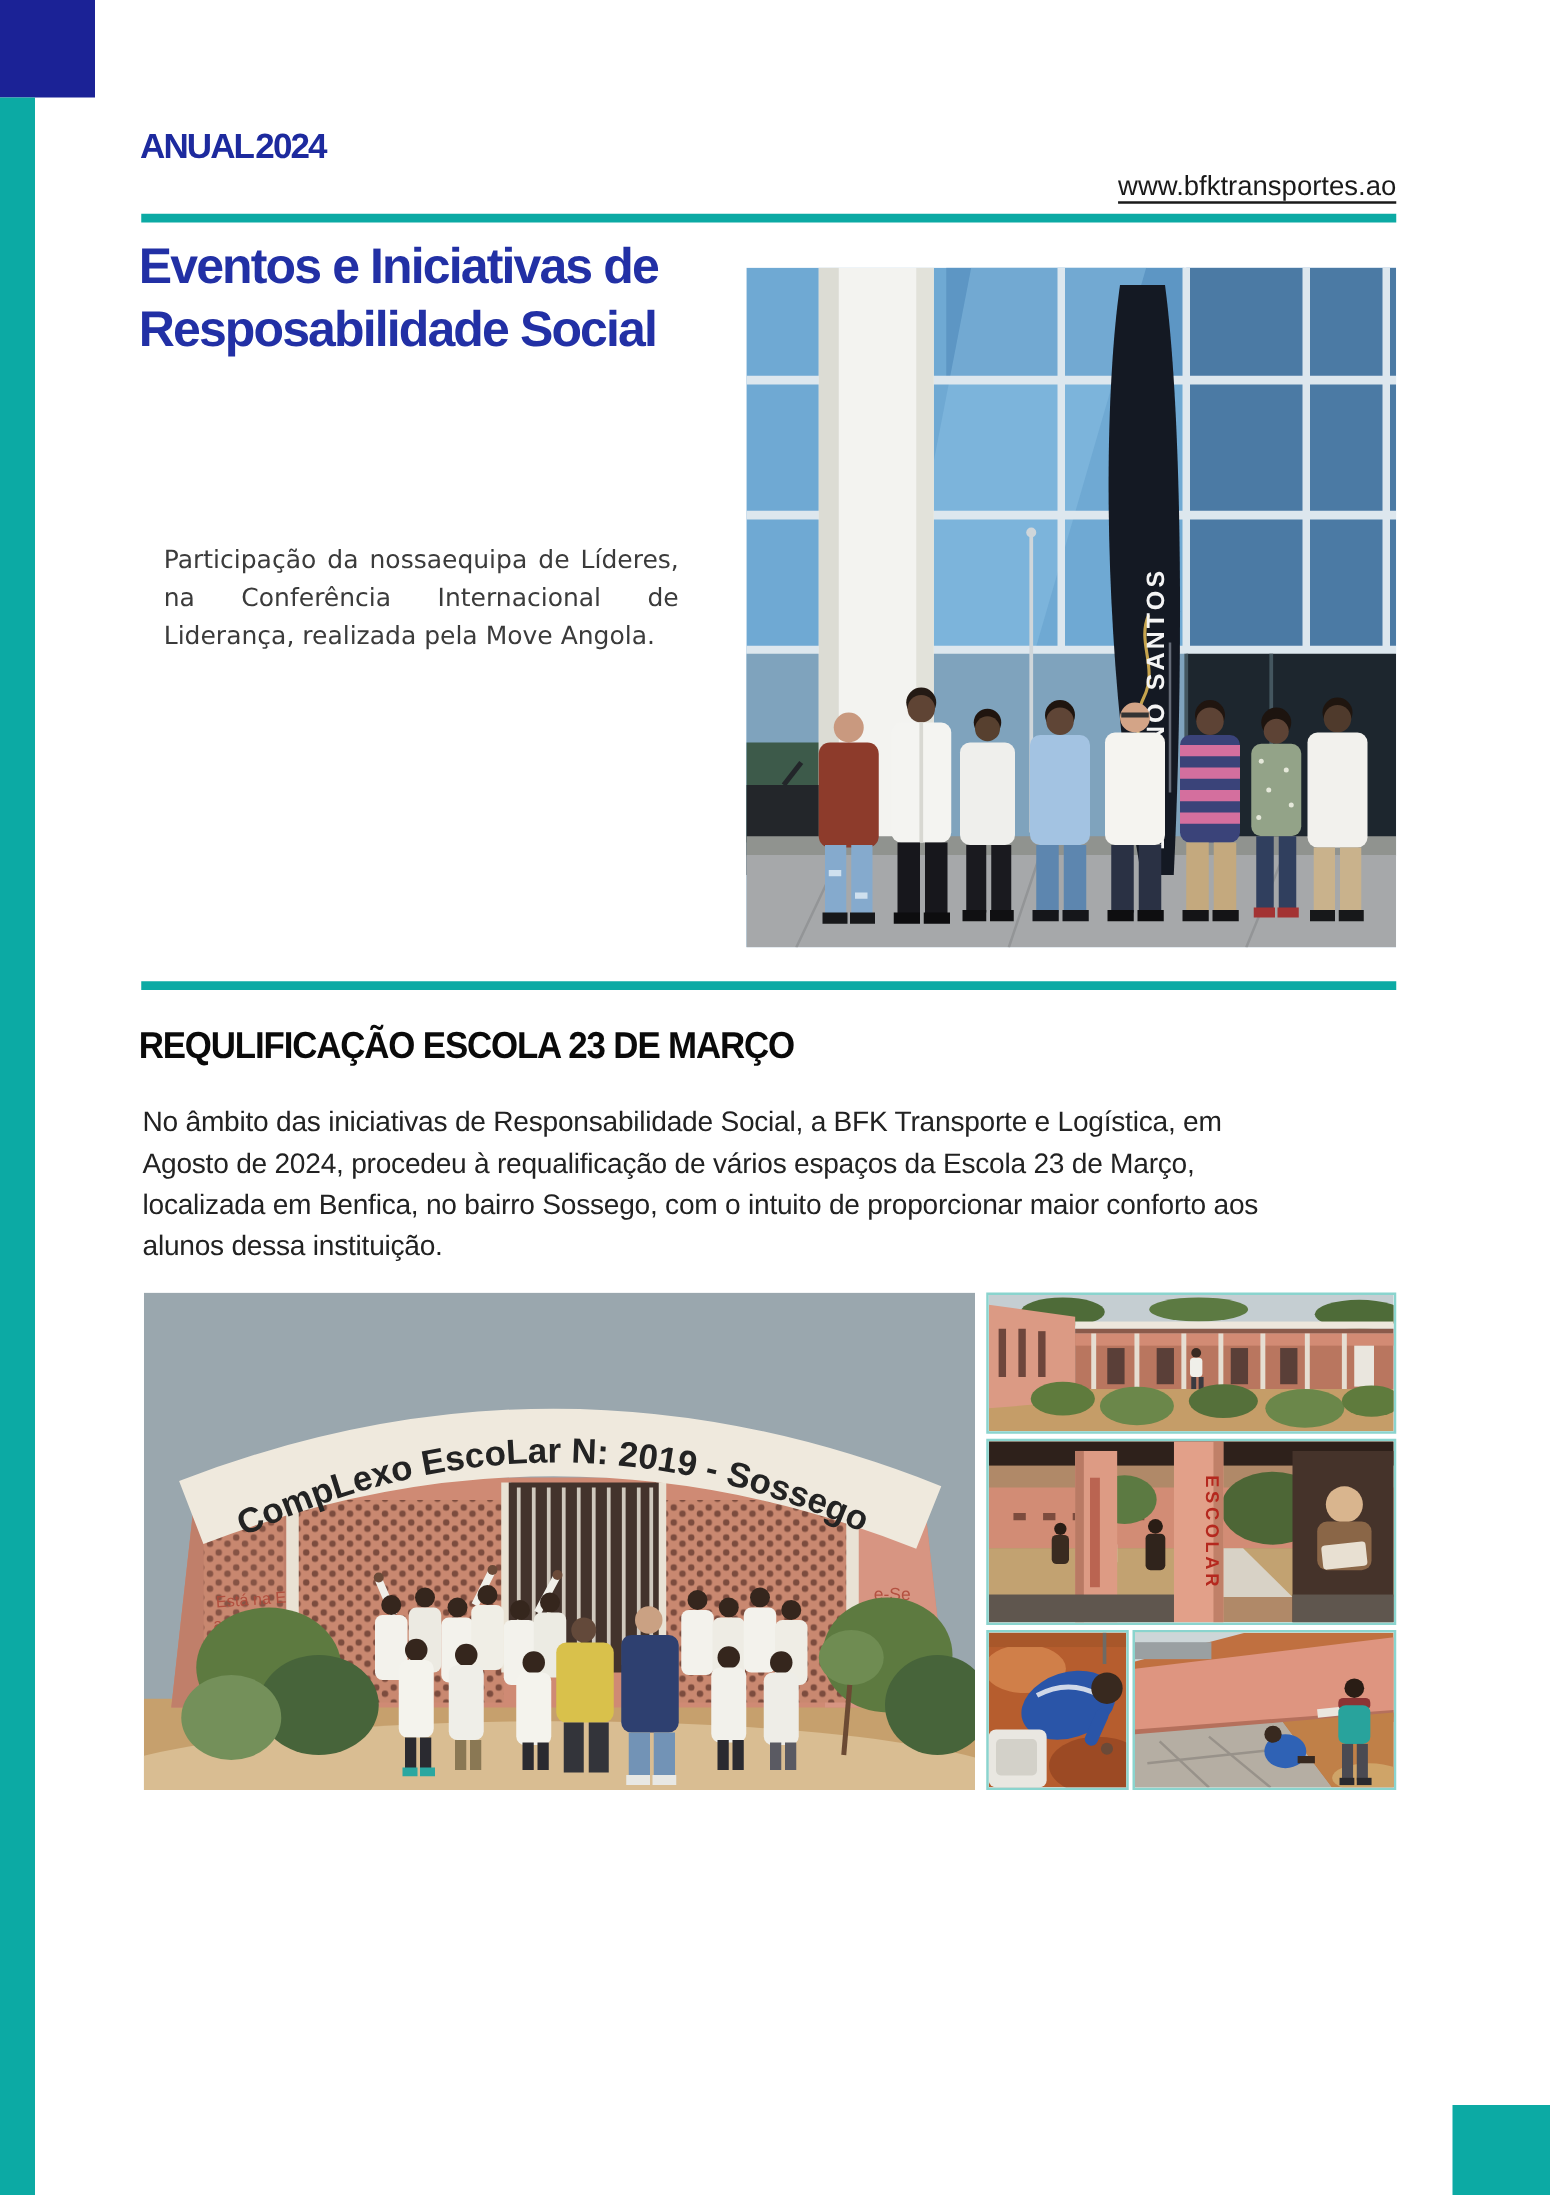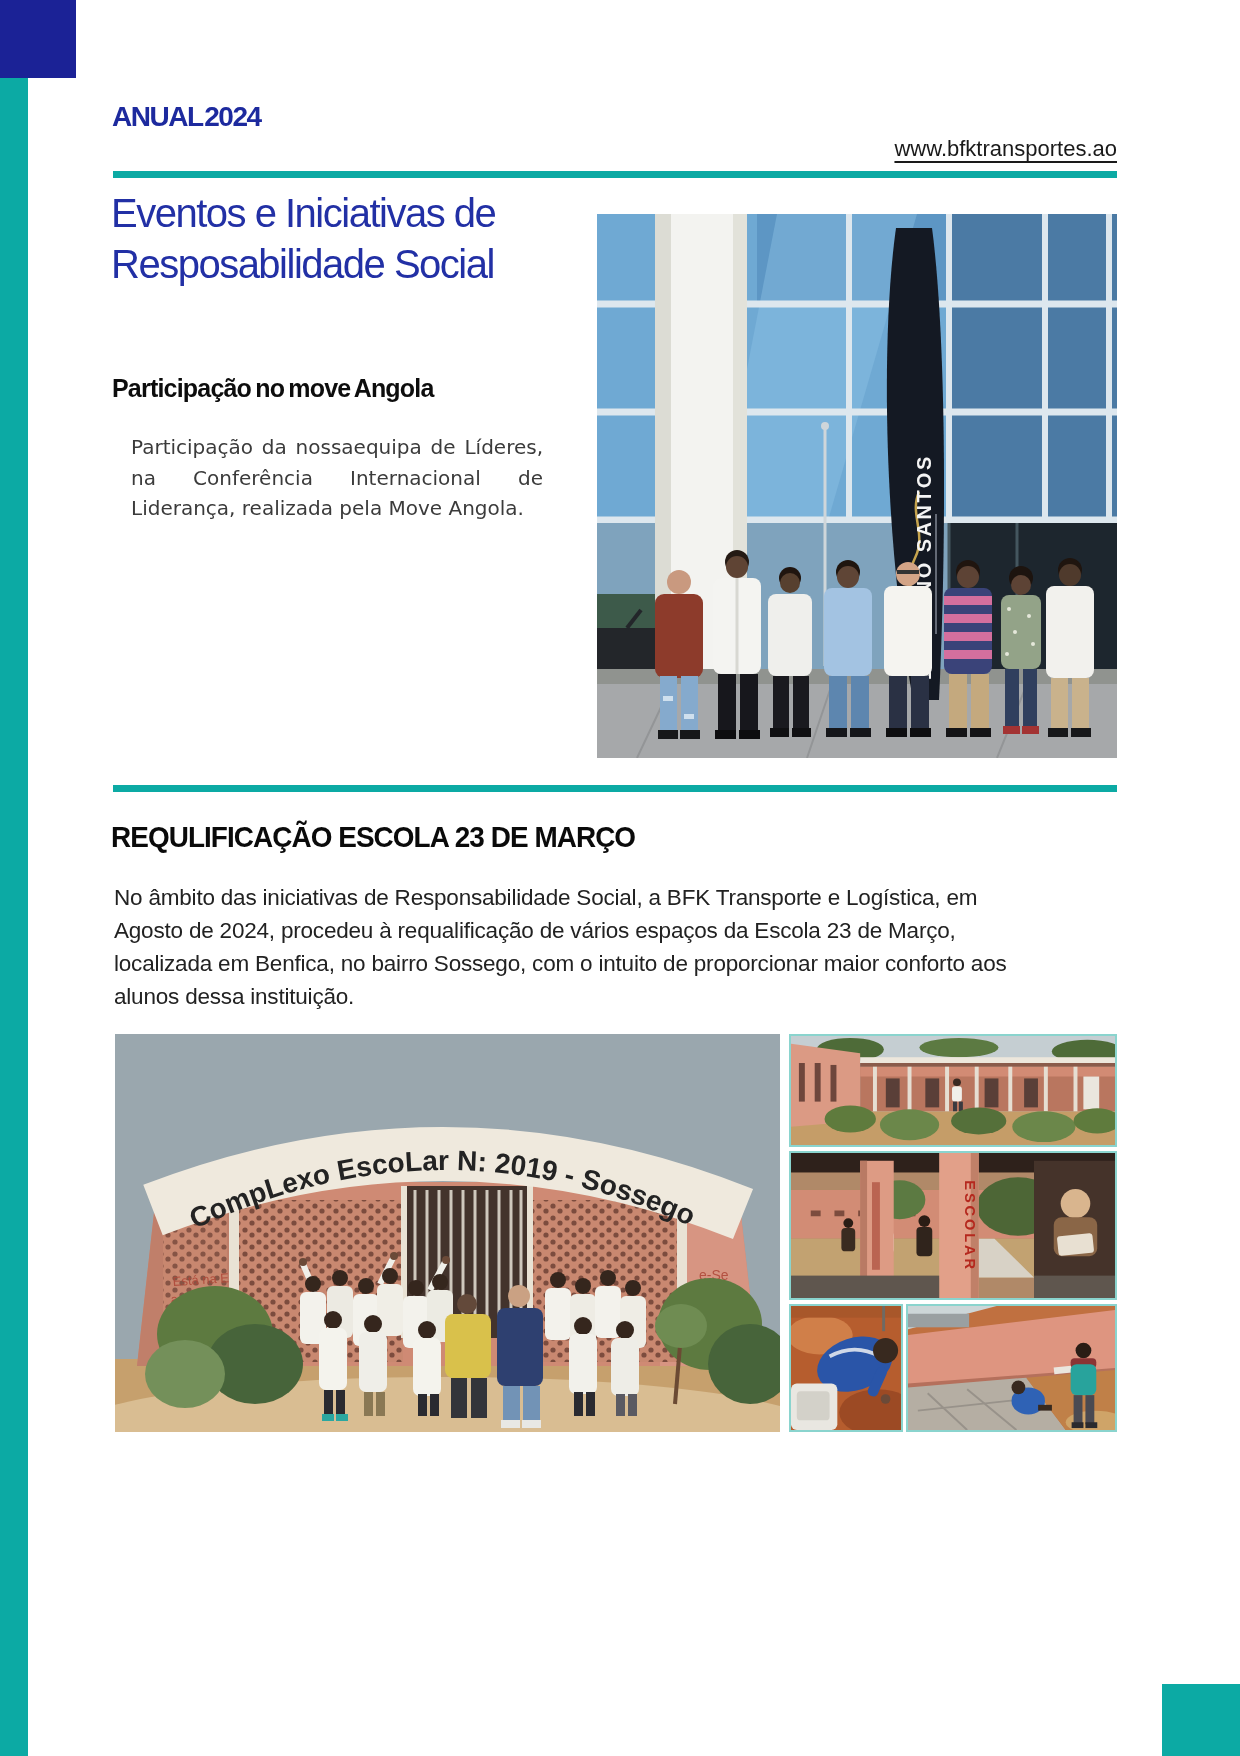--- a/index.html
+++ b/index.html
@@ -12,21 +12,21 @@
   .rule{position:absolute;left:113px;width:1004px;height:7px;background:#0CAAA4;}
   .rule-top{top:171px;}
   .rule-mid{top:785px;}
   
   .edition{position:absolute;left:112px;top:101px;font-size:28px;font-weight:bold;
            color:#1D2A9E;letter-spacing:-1.5px;word-spacing:-4px;white-space:nowrap;}
   .website{position:absolute;top:99px;right:123px;font-size:22px;color:#1a1a1a;
            text-decoration:underline;text-underline-offset:5px;cursor:pointer;white-space:nowrap;margin-top:37px;}
   
   .title{position:absolute;left:111px;top:188px;width:455px;font-size:40px;line-height:51px;
-         font-weight:normal;color:#2230A5;letter-spacing:-1.5px;}
+         font-weight:bold;color:#2230A5;letter-spacing:-1.5px;}
   .subtitle{position:absolute;left:112px;top:374px;font-size:25px;font-weight:bold;color:#0d0d0d;
             letter-spacing:-0.8px;word-spacing:-2px;white-space:nowrap;}
   .p1,.p2{position:absolute;left:115px;width:412px;font-family:"DejaVu Sans",sans-serif;
           font-size:20px;line-height:30.5px;color:#3b3b3b;text-align:justify;}
   .p1{top:416px;}
   .p2{top:589px;}
   
   .heading2{position:absolute;left:111px;top:820px;font-size:30px;font-weight:bold;color:#0a0a0a;
             letter-spacing:-1px;transform:scaleX(.93);transform-origin:left center;white-space:nowrap;}
   .p3{position:absolute;left:113px;top:880px;width:900px;font-size:22.5px;line-height:33px;
@@ -49,21 +49,20 @@
 
   <div class="corner-square"></div>
   <div class="left-stripe"></div>
   <div class="bottom-right-block"></div>
 
   <div class="edition">ANUAL 2024</div>
   <a class="website">www.bfktransportes.ao</a>
   <div class="rule rule-top"></div>
 
   <h1 class="title" style="margin:0;">Eventos e Iniciativas de Resposabilidade Social</h1>
-  <h2 class="subtitle" style="margin:0;">Participação no move Angola</h2>
   <p class="p1" style="margin:16px;">Participação da nossaequipa de Líderes, na Conferência Internacional de Liderança, realizada pela Move Angola.</p>
 
   <figure class="photo-conference">
     <svg viewBox="0 0 520 544" preserveAspectRatio="none">
 
       <rect width="520" height="544" fill="#6fa9d3"></rect>
       <rect x="352" y="0" width="168" height="312" fill="#4b7aa4"></rect>
       <rect x="160" y="0" width="190" height="90" fill="#5d96c4"></rect>
       <polygon points="180,0 320,0 230,310 120,310" fill="#8cc0e4" opacity="0.45"></polygon>
       <path d="M0,90H520 M0,198H520 M0,306H520" stroke="#dde7ee" stroke-width="7"></path>

